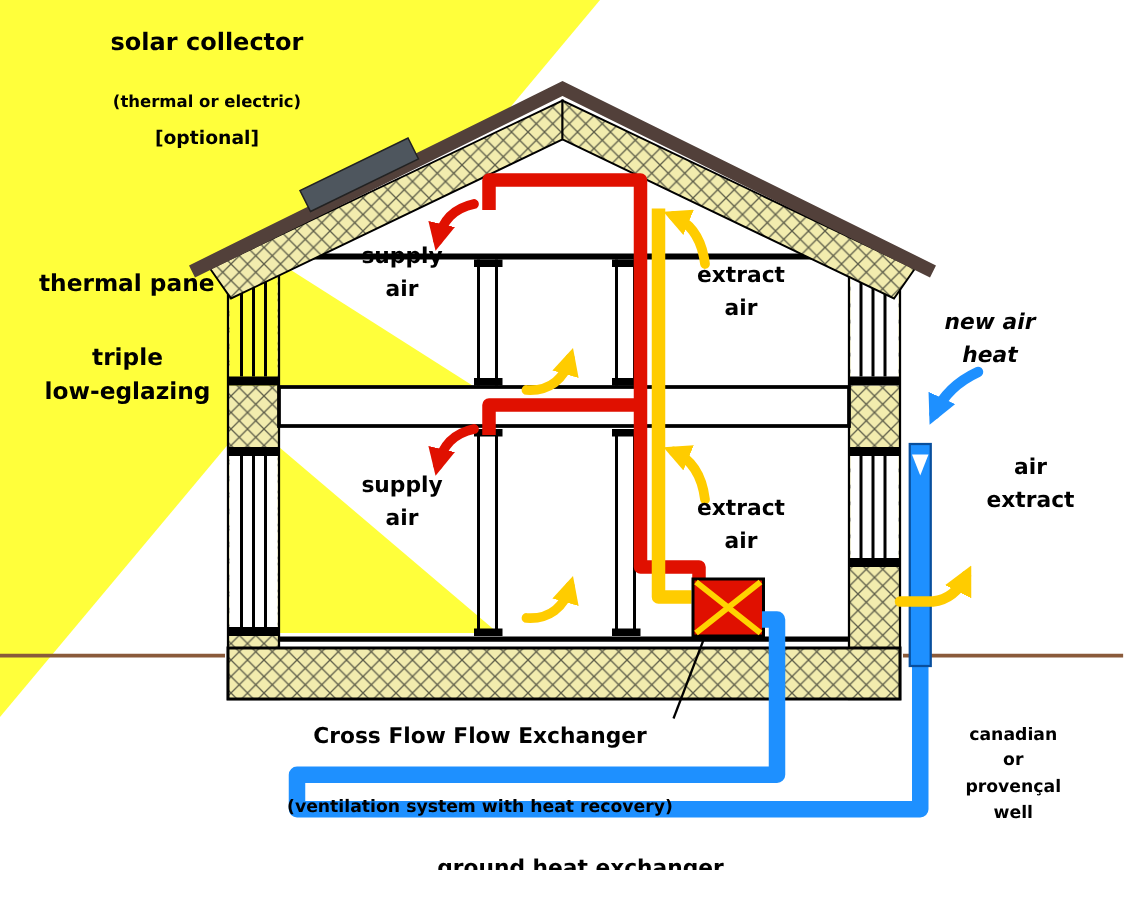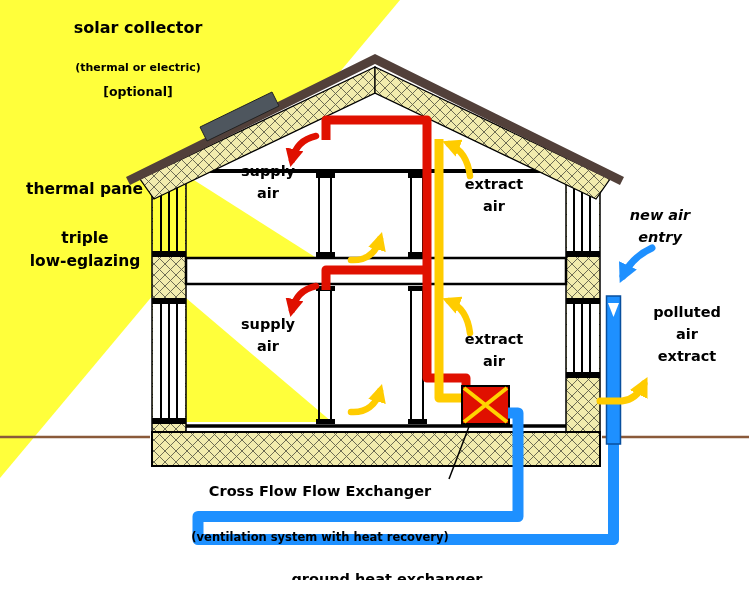--- a/index.html
+++ b/index.html
@@ -155,29 +155,34 @@
   <div>air</div>
 </div>
 
 <div class="lbl" style="left:446px;top:329px;width:96px;font-size:14.5px;">
   <div>extract</div>
   <div>air</div>
 </div>
 
 <div class="lbl" style="left:612px;top:205px;width:96px;font-size:14.5px;font-style:italic;">
   <div>new air</div>
-  <div>entry</div>
+  <div>heat</div>
 </div>
 
 <div class="lbl" style="left:638px;top:302px;width:98px;font-size:14.5px;">
-  <div>polluted</div>
   <div>air</div>
   <div>extract</div>
 </div>
 
+<div class="lbl" style="left:628px;top:481px;width:95px;font-size:11.5px;line-height:1.5;">
+  <div>canadian</div>
+  <div>or</div>
+  <div>provençal</div>
+  <div>well</div>
+</div>
 
 <div class="lbl" style="left:150px;top:481px;width:340px;">
   <div style="font-size:14.5px;">Cross Flow Flow Exchanger</div>
   <div style="font-size:11.5px;margin-top:26px;">(ventilation system with heat recovery)</div>
 </div>
 
 <div class="lbl" style="left:252px;top:569px;width:270px;font-size:14.5px;">ground heat exchanger</div>
 
 </div>
 

